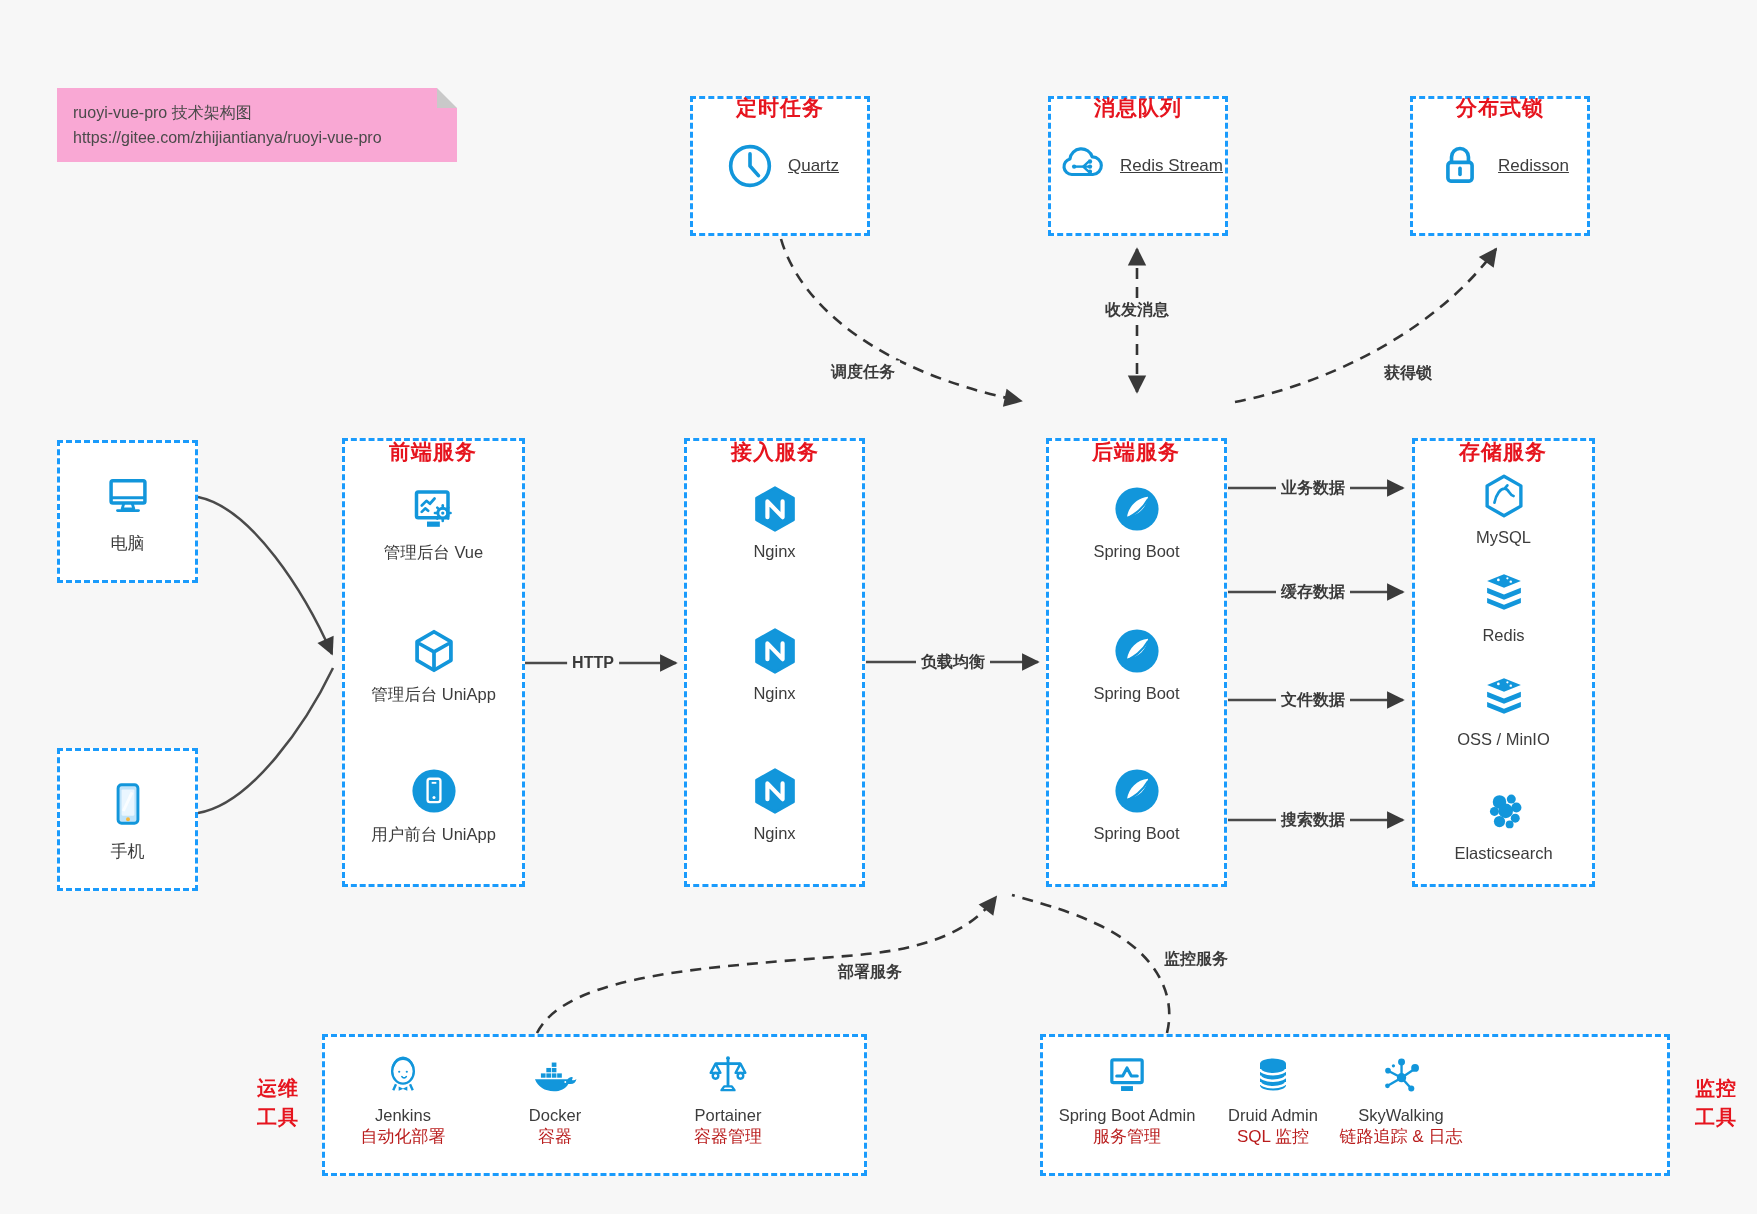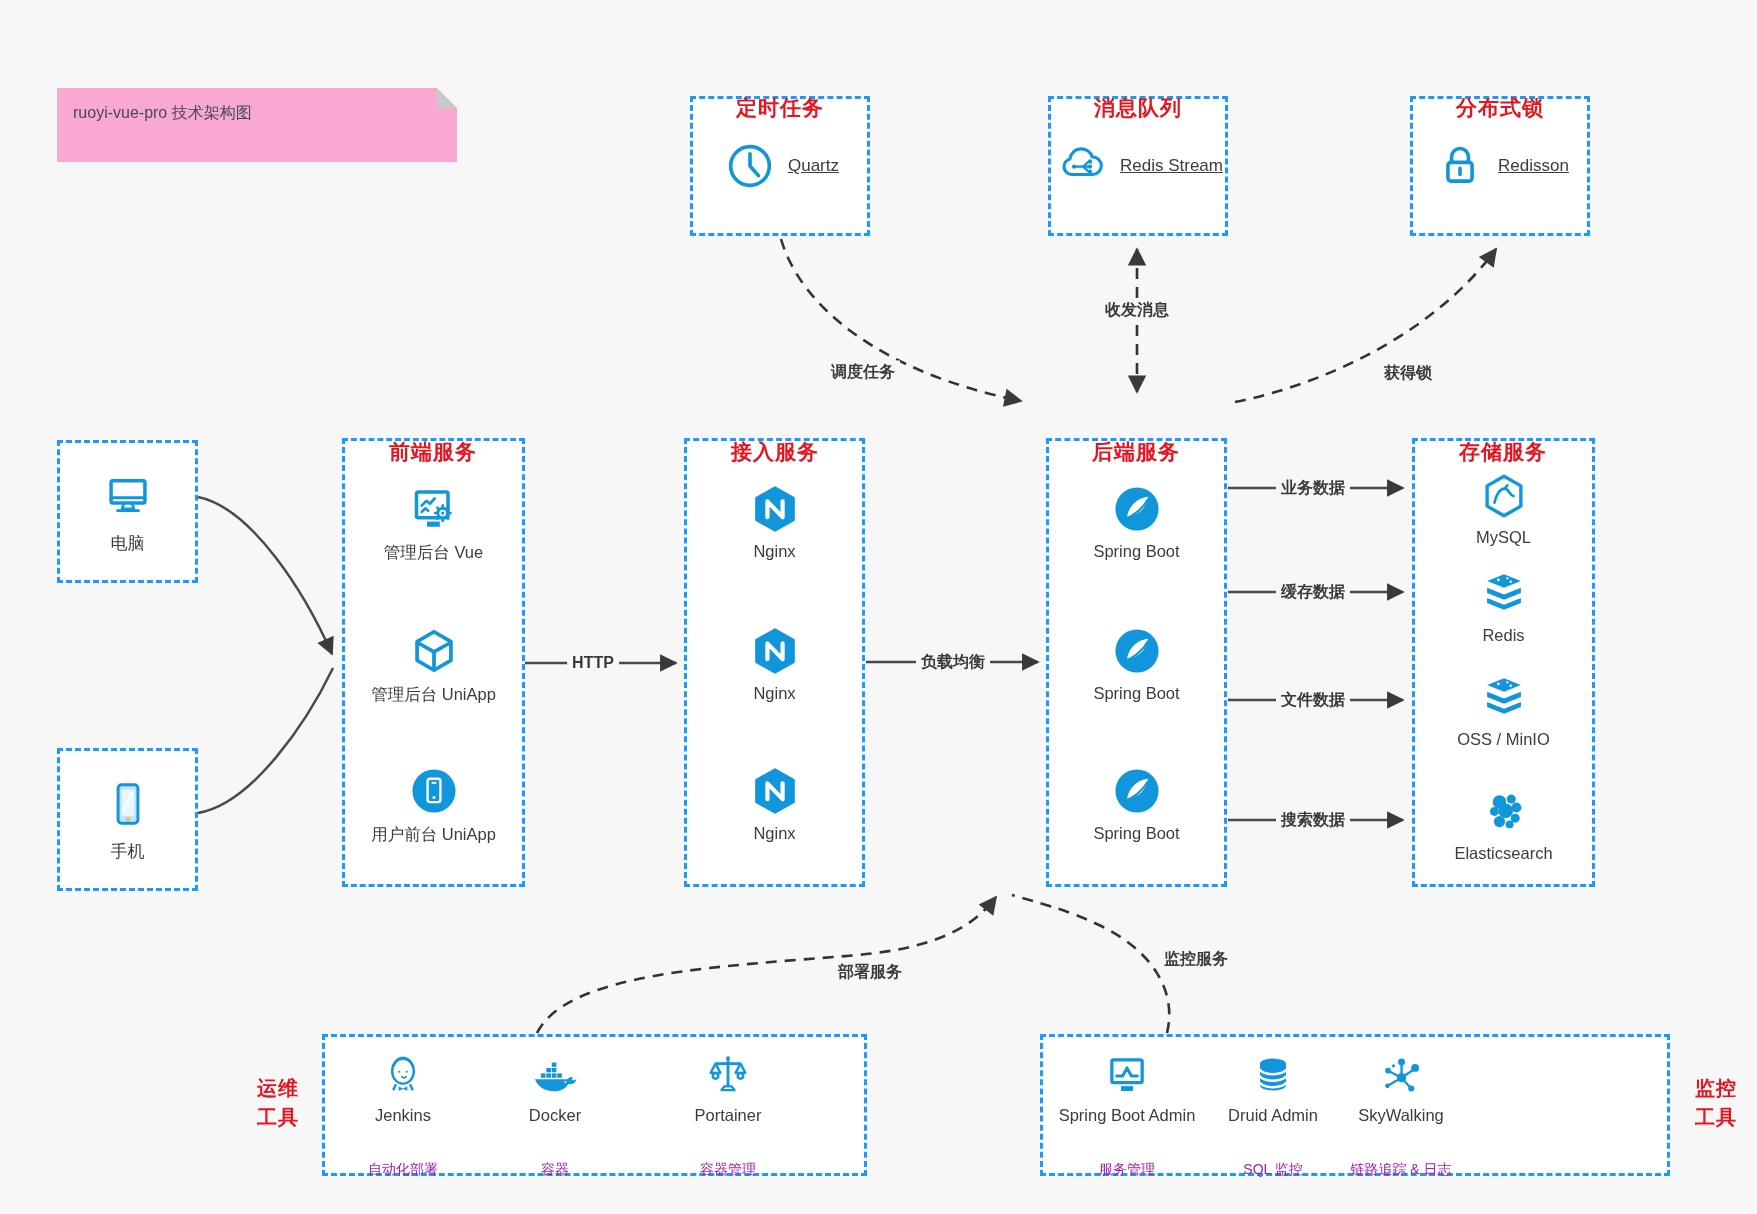--- a/index.html
+++ b/index.html
@@ -12,21 +12,21 @@
   .side-title{position:absolute;color:#e6141e;font-weight:bold;font-size:20px;z-index:3;
               text-align:center;line-height:29px;letter-spacing:1px;}
   .mini{display:flex;flex-direction:row;align-items:center;justify-content:center;gap:9px;text-decoration:underline;}
   .mini .lbl{font-size:17px;color:#3c3c3c;}
   .client{display:flex;flex-direction:column;align-items:center;justify-content:center;gap:8px;}
   .client .lbl{font-size:17px;color:#3c3c3c;}
   .p-item{position:absolute;left:0;width:100%;text-align:center;}
   .p-item .lbl{display:block;margin-top:5px;font-size:16.5px;color:#3c3c3c;white-space:nowrap;}
   .t-item{position:absolute;text-align:center;}
   .t-item .lbl{display:block;margin-top:3px;font-size:16.5px;color:#3c3c3c;white-space:nowrap;line-height:22px;}
-  .t-item .sub{display:block;font-size:14px;color:#a21caf;white-space:nowrap;line-height:22px;margin-top:32px;}
+  .t-item .sub{display:block;font-size:17px;color:#b91c1c;white-space:nowrap;line-height:22px;}
   .elabel{position:absolute;transform:translate(-50%,-50%);background:#f7f7f7;color:#3a3a3a;
           font-size:16px;padding:1px 5px;white-space:nowrap;z-index:3;font-weight:bold;}
   .note{position:absolute;left:57px;top:88px;width:400px;height:74px;background:#f9a8d4;z-index:3;
         box-sizing:border-box;padding:12px 0 0 16px;font-size:16px;line-height:25px;color:#4a4a4a;}
   .note::after{content:"";position:absolute;top:0;right:0;width:0;height:0;
                border-top:20px solid #f7f7f7;border-left:20px solid #c9c9c9;}
   .ic{display:inline-block;vertical-align:top;}
 </style>
 </head>
 <body>
@@ -55,20 +55,21 @@
       <path d="M781 239 C800 305 878 372 1021 401" marker-end="url(#ah)"></path>
       <path d="M1137 249 L1137 392" marker-start="url(#ah)" marker-end="url(#ah)"></path>
       <path d="M1235 402 C1330 383 1437 330 1496 249" marker-end="url(#ah)"></path>
       <path d="M537 1033 C568 972 716 967 858 955 C945 947 977 922 996 897" marker-end="url(#ah)"></path>
       <path d="M1167 1033 C1178 988 1148 948 1099 925 C1063 908 1038 903 1012 895"></path>
     </g>
   </svg>
 
   <div class="note">
     <div>ruoyi-vue-pro 技术架构图</div>
+    <div>https://gitee.com/zhijiantianya/ruoyi-vue-pro</div>
   </div>
 
   <div class="red-title" style="left:780px;top:62px">定时任务</div>
   <div class="red-title" style="left:1138px;top:62px">消息队列</div>
   <div class="red-title" style="left:1500px;top:62px">分布式锁</div>
 
   <div class="dashed-box mini" style="left:690px;top:96px;width:180px;height:140px">
     <svg class="ic" width="58" height="58" viewBox="0 0 48 48">
       <circle cx="24" cy="24" r="16" fill="none" stroke="#1296db" stroke-width="3"></circle>
       <path d="M24 14 V24 L31 32" fill="none" stroke="#1296db" stroke-width="3" stroke-linecap="round" stroke-linejoin="round"></path>

